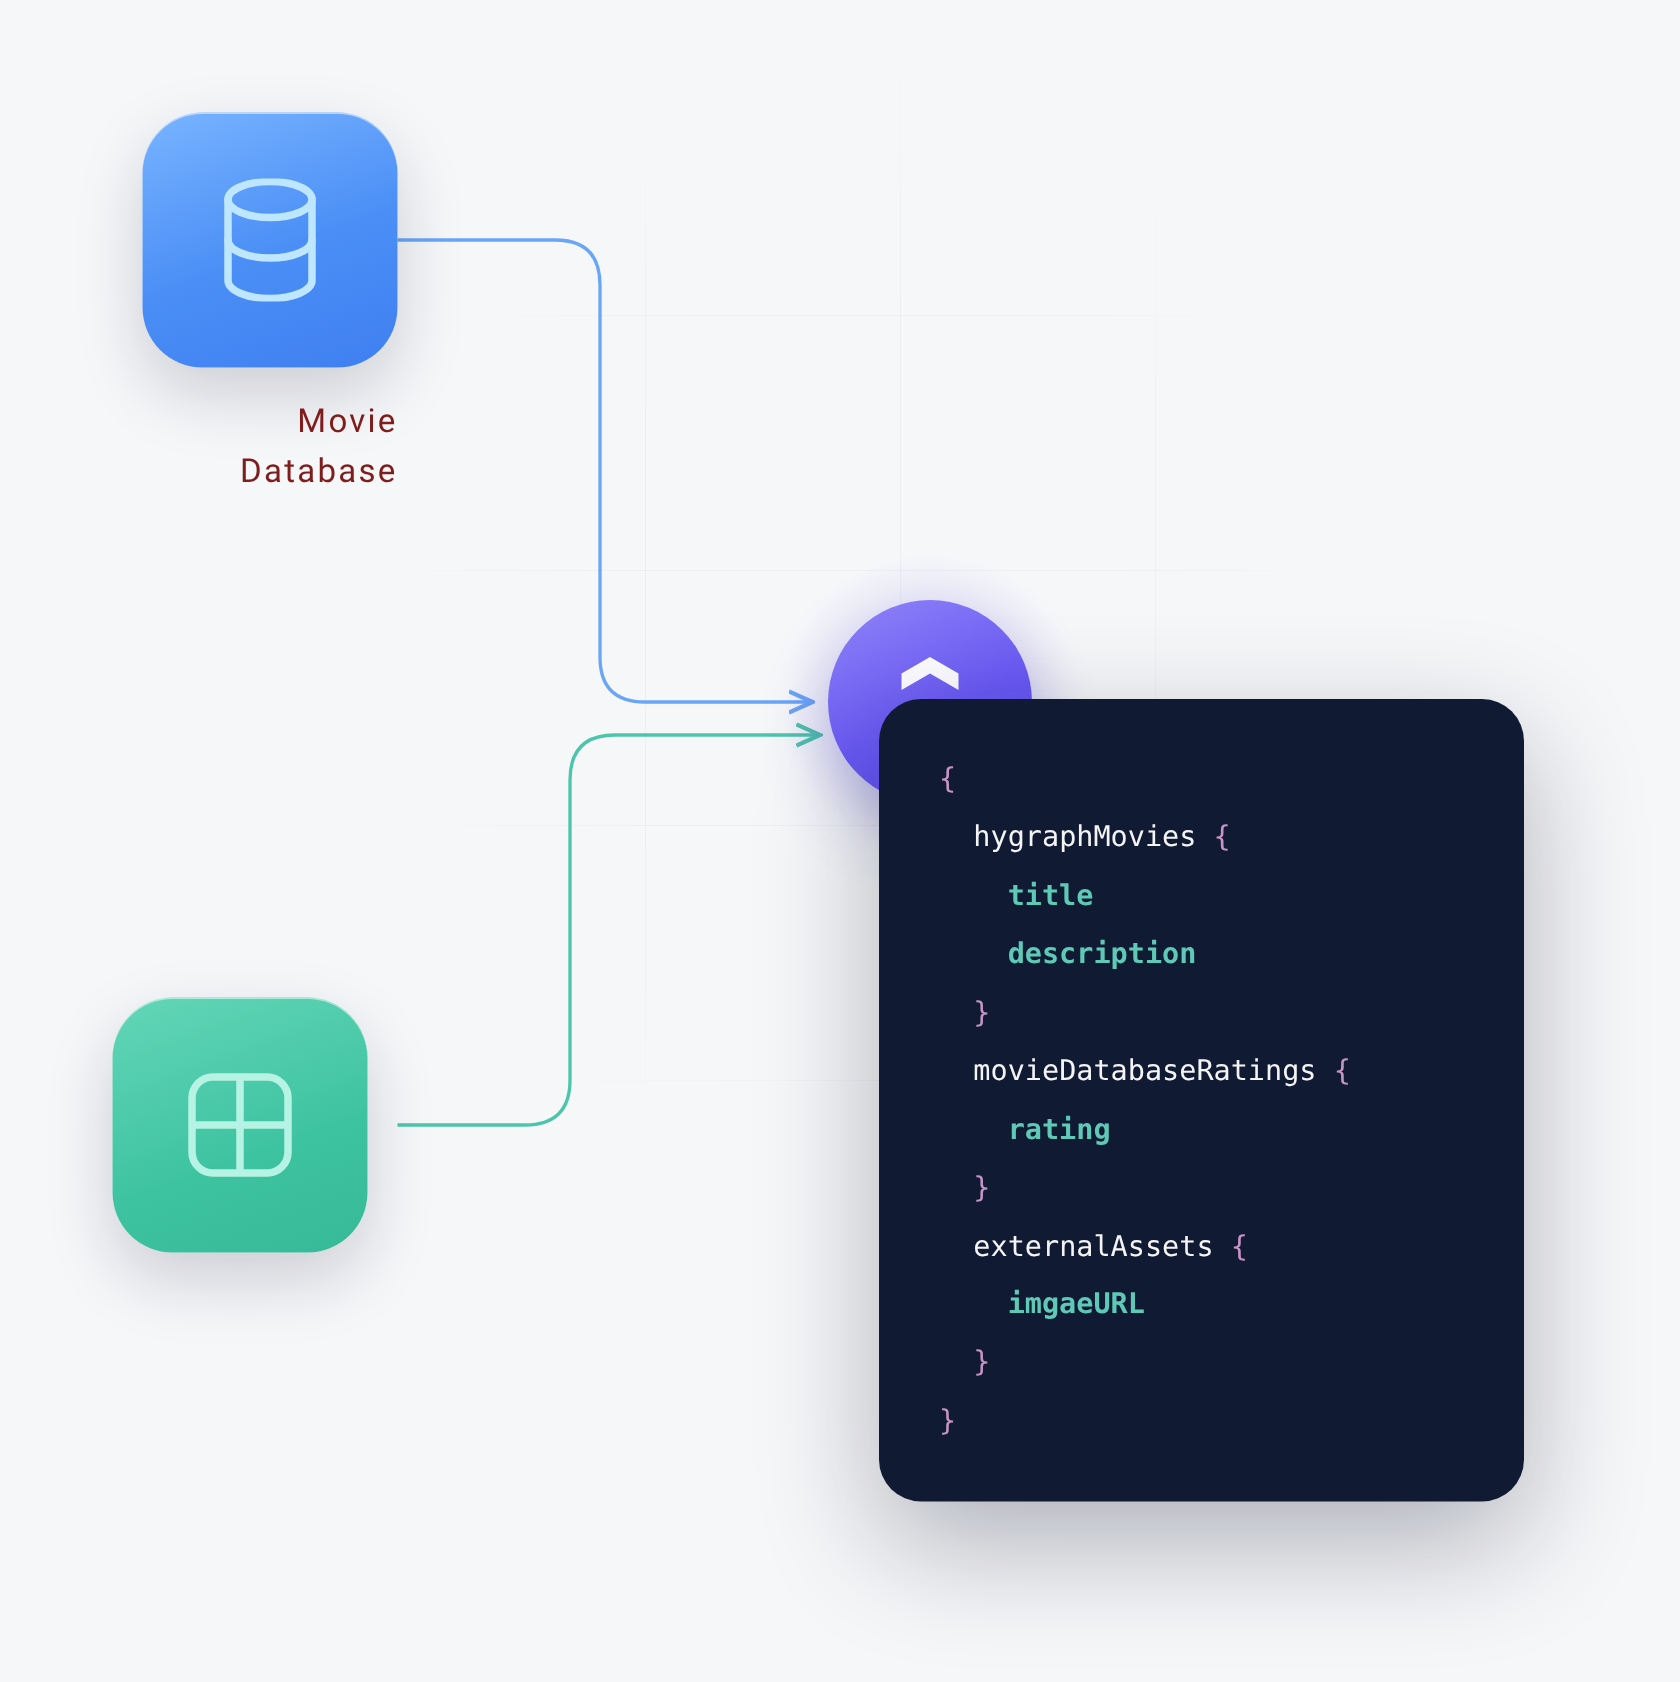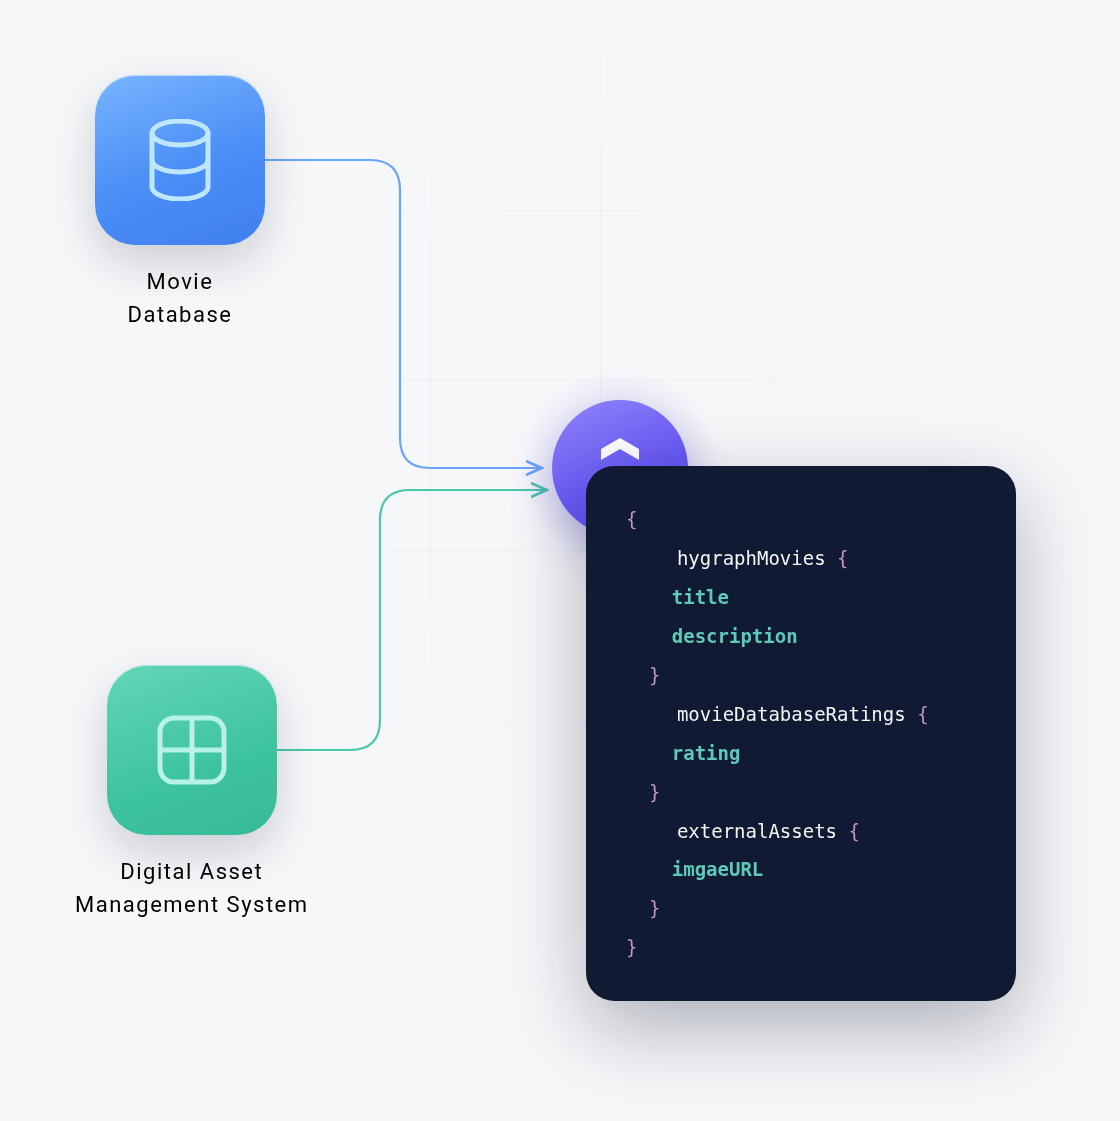--- a/index.html
+++ b/index.html
@@ -42,25 +42,26 @@
     margin: 0 auto 20px;
     box-shadow: 0 18px 45px rgba(20,20,50,0.18), inset 0 1px 0 rgba(255,255,255,0.5);
   }
   .tile-blue {
     background: linear-gradient(160deg, #79b4ff 0%, #4a8ef6 55%, #3f7ff0 100%);
   }
   .tile-green {
     background: linear-gradient(160deg, #63d6b8 0%, #3ec3a1 60%, #36b997 100%);
   }
   .caption {
-    color: #000000;
+    color: #7f1d1d;
     font-size: 22px;
     letter-spacing: 1.5px;
     line-height: 1.5;
     white-space: pre-line;
+    text-align: right;
   }
   
   .wires {
     position: absolute;
     top: 0; left: 0;
     width: 1120px; height: 1121px;
     pointer-events: none;
   }
   
   .hub-glow {
@@ -96,21 +97,21 @@
     padding: 34px 40px 34px 40px;
     box-shadow: 0 28px 80px rgba(10,15,40,0.30);
   }
   .code {
     font-family: "SFMono-Regular", ui-monospace, Menlo, Consolas, monospace;
     font-size: 19px;
     line-height: 2.05;
     white-space: pre;
   }
   .tok-brace { color: #c594c5; }
-  .tok-key   { color: #f4f4f5; margin-left: 28px; }
+  .tok-key   { color: #f4f4f5; }
   .tok-field { color: #5ec9b7; font-weight: bold; }
 </style>
 </head>
 <body>
 
 <div class="grid-backdrop"></div>
 
 <svg class="wires" viewBox="0 0 1120 1121">
   <defs>
     <marker id="arrow-blue" viewBox="0 0 10 10" refX="8" refY="5" markerWidth="8" markerHeight="8" orient="auto-start-reverse">
@@ -139,22 +140,20 @@
 </div>
 
 <div class="source src-bottom">
   <div class="tile tile-green">
     <svg width="74" height="74" viewBox="0 0 74 74" fill="none" stroke="#b6f3e4" stroke-width="5" stroke-linejoin="round">
       <rect x="5" y="5" width="64" height="64" rx="14"></rect>
       <line x1="37" y1="5" x2="37" y2="69"></line>
       <line x1="5" y1="37" x2="69" y2="37"></line>
     </svg>
   </div>
-  <div class="caption">Digital Asset
-Management System</div>
 </div>
 
 <div class="hub-glow"></div>
 <div class="hub">
   <svg width="50" height="62" viewBox="0 0 50 62" fill="#fcfcff">
     <path d="M25 1 L6 12 V23 L25 12 L44 23 V45 L25 34 L6 45 V56 L25 45 V61 L44 50 V12 Z"></path>
   </svg>
 </div>
 
 <div class="code-panel">

